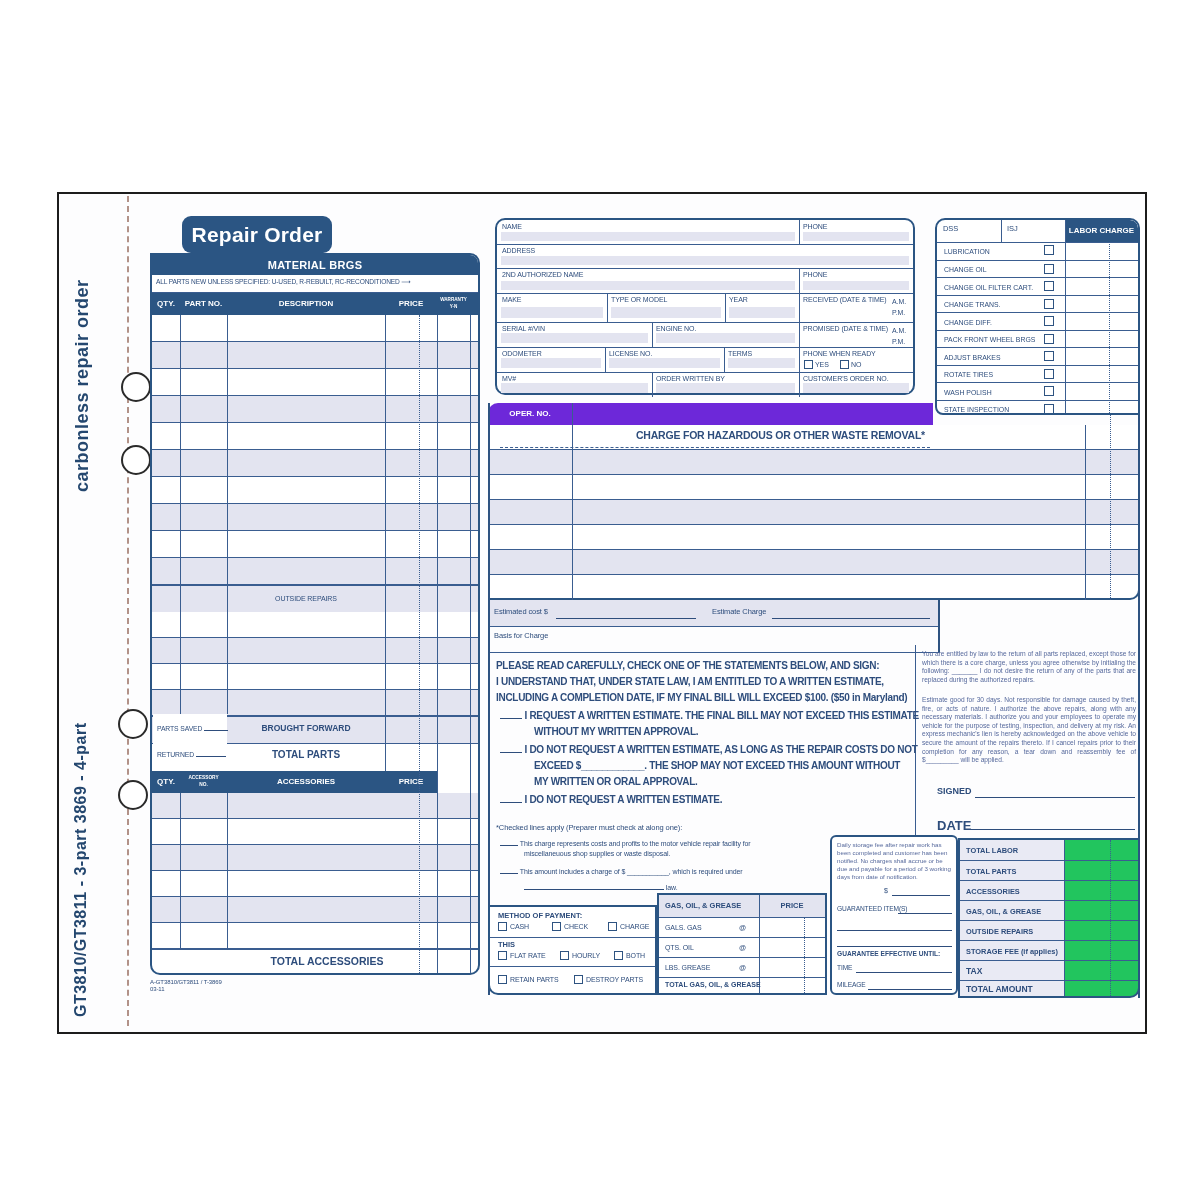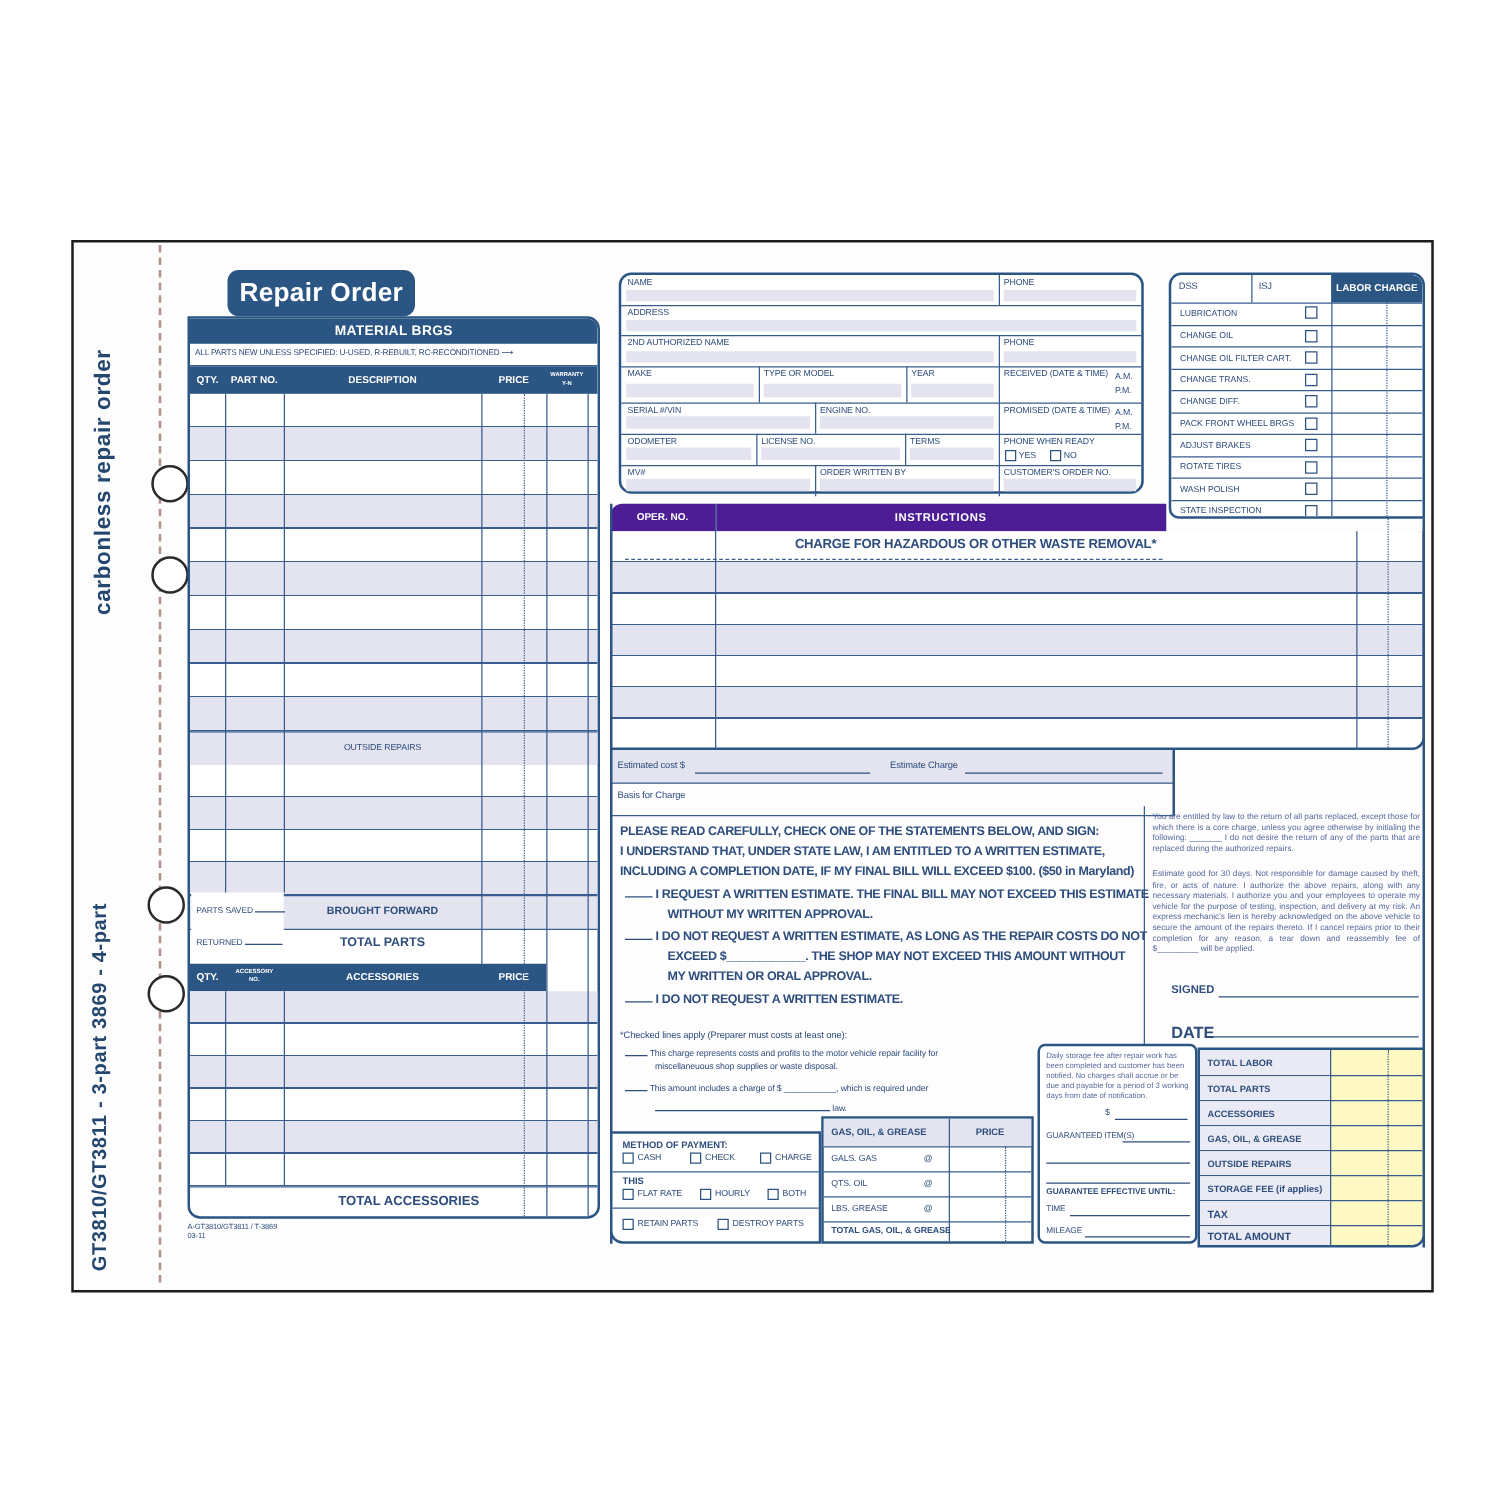--- a/index.html
+++ b/index.html
@@ -45,34 +45,34 @@
   
   .custbox{position:absolute;left:495px;top:218px;width:420px;height:177px;border:2px solid #2b5583;border-radius:10px;
            box-sizing:border-box;background:#fff;}
   
   .svcbox{position:absolute;left:935px;top:218px;width:205px;height:197px;border:2px solid #2b5583;
           border-radius:10px 10px 0 8px;box-sizing:border-box;background:#fff;overflow:hidden;}
   .srow{position:absolute;left:0;width:100%;height:17.5px;}
   .srow .slbl{position:absolute;left:7px;top:50%;transform:translateY(-50%);font-size:6.9px;color:#2e4d7c;white-space:nowrap;}
   .scb{position:absolute;left:107px;top:3px;width:10px;height:10px;border:1.5px solid #2e5381;box-sizing:border-box;background:#fff;}
   
-  .ophdr{position:absolute;left:488px;top:403px;width:445px;height:22px;background:#4c1d95;border-radius:10px 0 0 0;color:#fff;}
+  .ophdr{position:absolute;left:488px;top:403px;width:445px;height:22px;background:#6d28d9;border-radius:10px 0 0 0;color:#fff;}
   .lined{position:absolute;left:488px;top:425px;width:652px;height:175px;box-sizing:border-box;
      border-right:2px solid #2b5583;border-bottom:2px solid #2b5583;border-radius:0 0 10px 0;
      background:repeating-linear-gradient(to bottom,#fff 0 24px,#3a5d90 24px 25px,#e3e4f0 25px 49px,#3a5d90 49px 50px);}
   
   .stmt{position:absolute;left:496px;width:442px;color:#2e4d7c;font-weight:bold;font-size:10px;letter-spacing:-0.3px;white-space:nowrap;}
   .fineprint{position:absolute;left:922px;width:214px;color:#56699c;font-size:6.6px;line-height:8.6px;text-align:justify;}
   
   .mopbox{position:absolute;left:488px;top:905px;width:169px;height:90px;border:2px solid #2b5583;
           border-radius:0 0 0 10px;box-sizing:border-box;background:#fff;}
   .gasbox{position:absolute;left:657px;top:893px;width:170px;height:102px;border:2px solid #2b5583;box-sizing:border-box;background:#fff;}
   .stobox{position:absolute;left:830px;top:835px;width:128px;height:160px;border:2px solid #2b5583;border-radius:6px;box-sizing:border-box;background:#fff;}
   .totbox{position:absolute;left:958px;top:838px;width:182px;height:160px;border:2px solid #2b5583;
-          border-radius:0 0 10px 0;box-sizing:border-box;background:#fef9c3;overflow:hidden;}
+          border-radius:0 0 10px 0;box-sizing:border-box;background:#22c55e;overflow:hidden;}
   .trow{position:absolute;left:0;width:100%;height:20px;box-sizing:border-box;}
   .trow .tlbl{position:absolute;left:6px;top:50%;transform:translateY(-50%);font-size:7.4px;color:#2e4d7c;font-weight:600;white-space:nowrap;z-index:2;}
   .tfill{position:absolute;left:0;top:0;width:104px;height:100%;background:#e9eaf4;}
 </style>
 </head>
 <body>
 
 <div id="page">
 
   <div class="sheet"></div>
@@ -253,21 +253,20 @@
         <span class="scb"></span>
       </div>
     <div class="srow" style="top:179.5px;border-top:1px solid #3a5d90;">
         <span class="slbl">STATE INSPECTION</span>
         <span class="scb"></span>
       </div>
   </div>
 
   <div class="ophdr">
     <span style="position:absolute;left:0;width:84px;text-align:center;line-height:22px;font-weight:bold;font-size:8px;border-right:1px solid #fff;height:22px;">OPER. NO.</span>
-    <span style="position:absolute;left:84px;right:0;text-align:center;line-height:22px;font-weight:bold;font-size:9px;letter-spacing:0.5px;">INSTRUCTIONS</span>
   </div>
   <div class="lined"></div>
   <div class="vl1" style="left:572px;top:403px;height:197px;"></div>
   <div class="vl1" style="left:1085px;top:425px;height:175px;"></div>
   <div class="vld" style="left:1110px;top:415px;height:185px;"></div>
   <div class="lblb" style="left:580px;top:429px;width:345px;text-align:right;font-size:10.5px;letter-spacing:-0.2px;">CHARGE FOR HAZARDOUS OR OTHER WASTE REMOVAL*</div>
   <div class="abs" style="left:500px;top:447px;width:430px;border-top:1.5px dashed #3a5d90;"></div>
 
   <div class="abs" style="left:488px;top:600px;width:452px;height:26px;background:#e3e4f0;border-bottom:1px solid #3a5d90;">
     <span class="lbl" style="left:6px;top:8px;font-size:7.5px;">Estimated cost $</span>
@@ -293,21 +292,21 @@
   <div class="stmt" style="top:776px;left:534px;">MY WRITTEN OR ORAL APPROVAL.</div>
   <div class="stmt" style="top:794px;left:500px;"><span class="ul" style="width:22px;"></span> <span>I DO NOT REQUEST A WRITTEN ESTIMATE.</span></div>
 
   <div class="fineprint" style="top:650px;">You are entitled by law to the return of all parts replaced, except those for which there is a core charge, unless you agree otherwise by initialing the following: _______  I do not desire the return of any of the parts that are replaced during the authorized repairs.</div>
   <div class="fineprint" style="top:696px;">Estimate good for 30 days. Not responsible for damage caused by theft, fire, or acts of nature. I authorize the above repairs, along with any necessary materials. I authorize you and your employees to operate my vehicle for the purpose of testing, inspection, and delivery at my risk. An express mechanic's lien is hereby acknowledged on the above vehicle to secure the amount of the repairs thereto. If I cancel repairs prior to their completion for any reason, a tear down and reassembly fee of $_________ will be applied.</div>
   <div class="lblb" style="left:937px;top:786px;font-size:9px;">SIGNED</div>
   <div class="ulab" style="left:975px;top:796px;width:160px;"></div>
   <div class="lblb" style="left:937px;top:818px;font-size:13px;">DATE</div>
   <div class="ulab" style="left:965px;top:828px;width:170px;"></div>
 
-  <div class="lbl" style="left:496px;top:824px;font-size:7.5px;">*Checked lines apply (Preparer must costs at least one):</div>
+  <div class="lbl" style="left:496px;top:824px;font-size:7.5px;">*Checked lines apply (Preparer must check at along one):</div>
   <div class="lbl" style="left:500px;top:840px;font-size:7px;"><span class="ul" style="width:18px;"></span> <span>This charge represents costs and profits to the motor vehicle repair facility for</span></div>
   <div class="lbl" style="left:524px;top:850px;font-size:7px;">miscellaneuous shop supplies or waste disposal.</div>
   <div class="lbl" style="left:500px;top:868px;font-size:7px;"><span class="ul" style="width:18px;"></span> <span>This amount includes a charge of $ ___________, which is required under</span></div>
   <div class="lbl" style="left:524px;top:884px;font-size:7px;"><span class="ul" style="width:140px;"></span> <span>law.</span></div>
 
   <div class="mopbox">
     <div class="lblb" style="left:8px;top:4px;font-size:7.5px;">METHOD OF PAYMENT:</div>
     <div class="cb" style="left:8px;top:15px;width:9px;height:9px;"></div>
     <div class="lbl" style="left:20px;top:16px;">CASH</div>
     <div class="cb" style="left:62px;top:15px;width:9px;height:9px;"></div>

